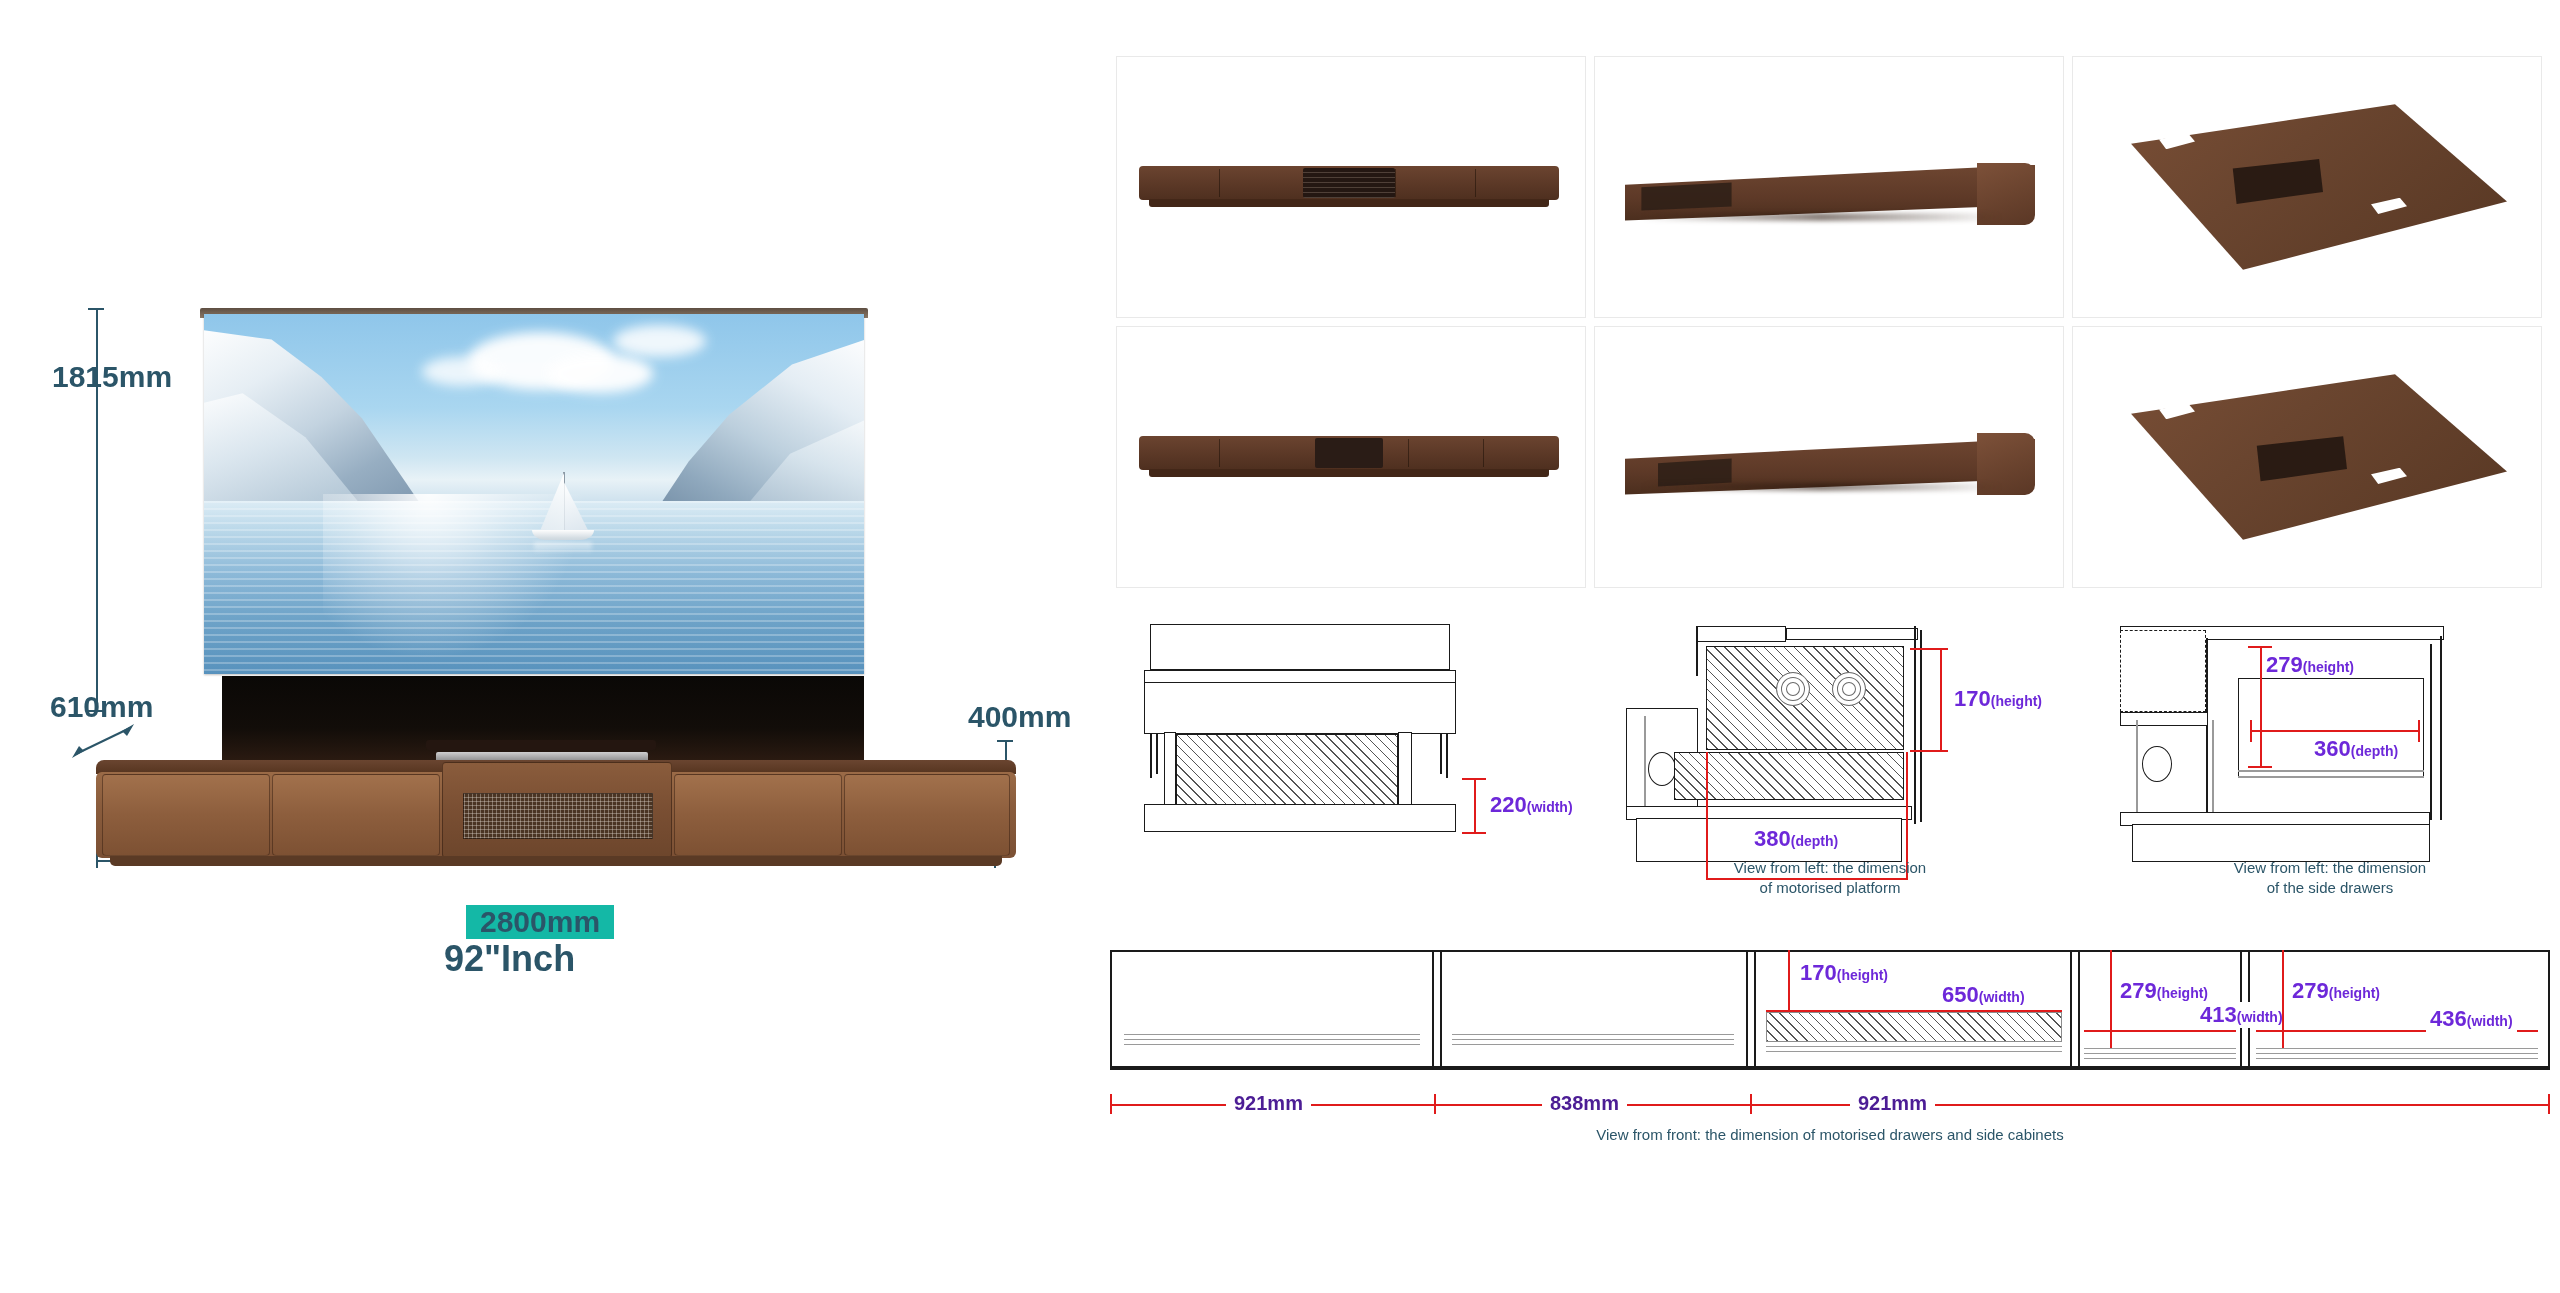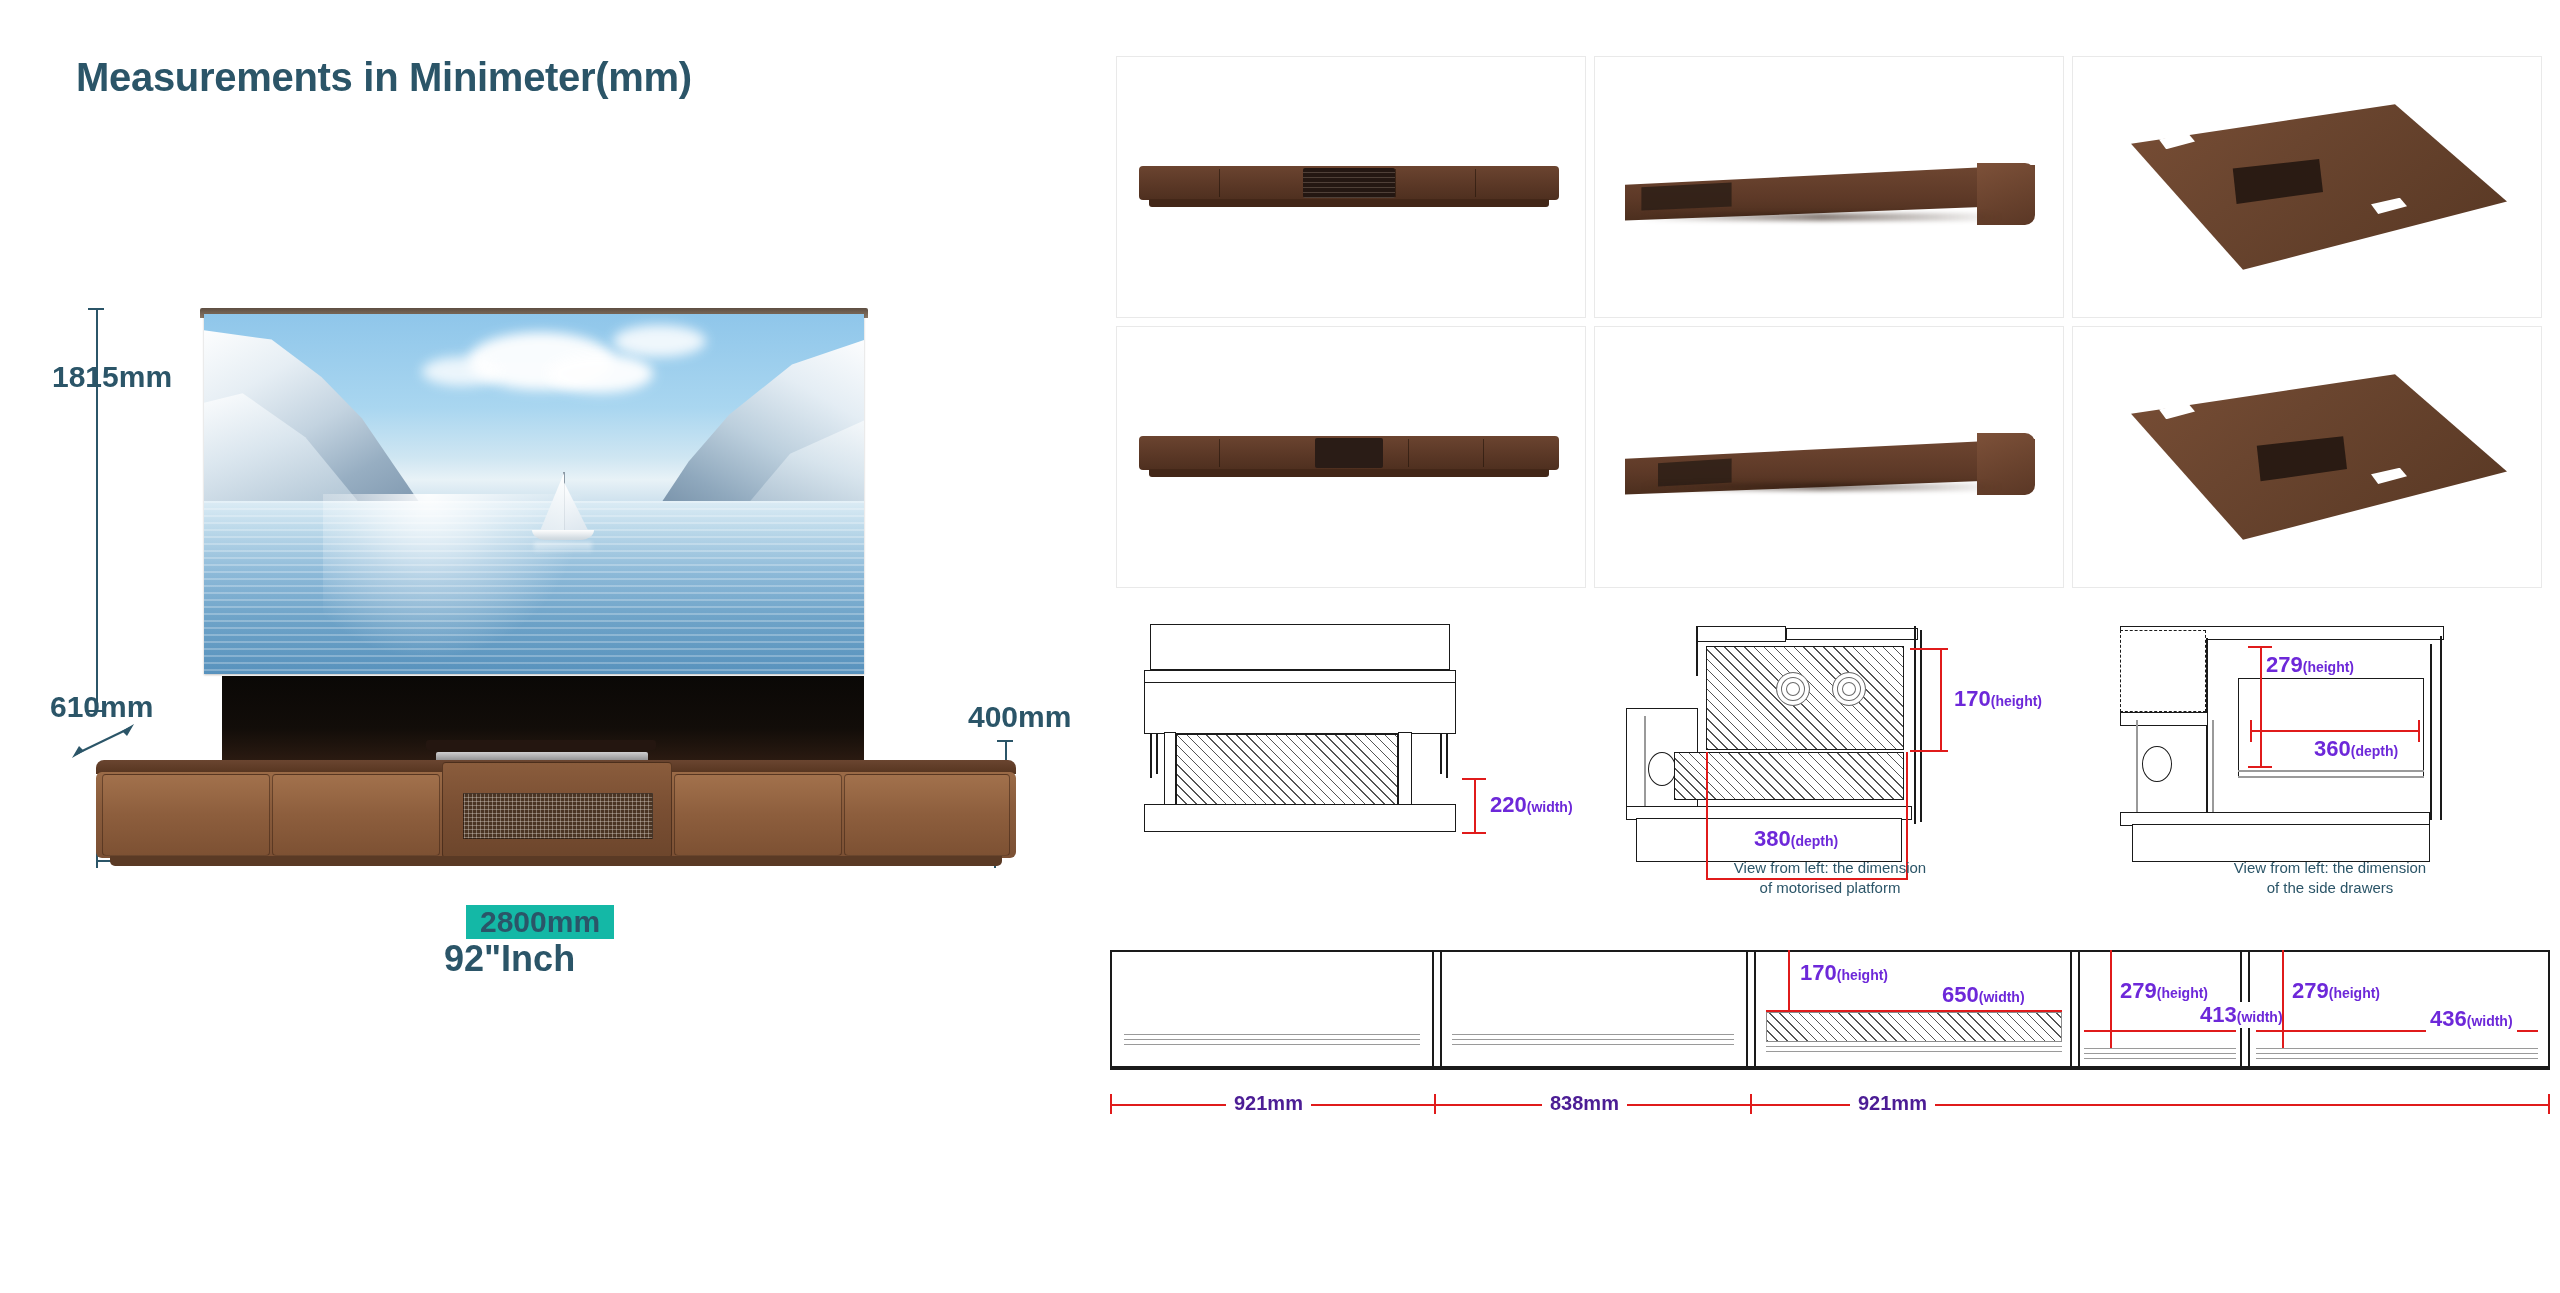--- a/index.html
+++ b/index.html
@@ -335,21 +335,20 @@
     text-align: center; font-size: 21px; font-weight: bold; color: #2b5568;
   }
 </style>
 </head>
 <body>
 
 <div class="page">
 
   <div class="left-panel">
 
-    <div class="main-title">Measurements in Minimeter(mm)</div>
 
     <div class="vline" style="left:96px; top:308px; height:404px;"></div>
     <div class="tick-h" style="left:88px; top:308px;"></div>
     <div class="tick-h" style="left:88px; top:710px;"></div>
     <div class="dim-text dim-1815">1815mm</div>
 
     <div class="dim-text dim-610">610mm</div>
     <svg class="arrow-610" viewBox="0 0 62 34">
       <line x1="4" y1="30" x2="58" y2="4" stroke="#2b5568" stroke-width="2"></line>
       <polygon points="0,34 12,27 7,22" fill="#2b5568"></polygon>
@@ -621,16 +620,17 @@
 
         <div class="rln rln-h" style="left:324px; top:14px; width:318px;"></div>
         <div class="rln rln-v" style="left:640px; top:4px; height:20px;"></div>
         <div class="dim-seg-label" style="left:432px;">838mm</div>
 
         <div class="rln rln-h" style="left:640px; top:14px; width:800px;"></div>
         <div class="rln rln-v" style="left:1438px; top:4px; height:20px;"></div>
         <div class="dim-seg-label" style="left:740px;">921mm</div>
       </div>
 
+      <div class="front-caption">View from front: the dimension of motorised drawers and side cabinets</div>
     </div>
   </div>
 
 </div>
 
 </body></html>

